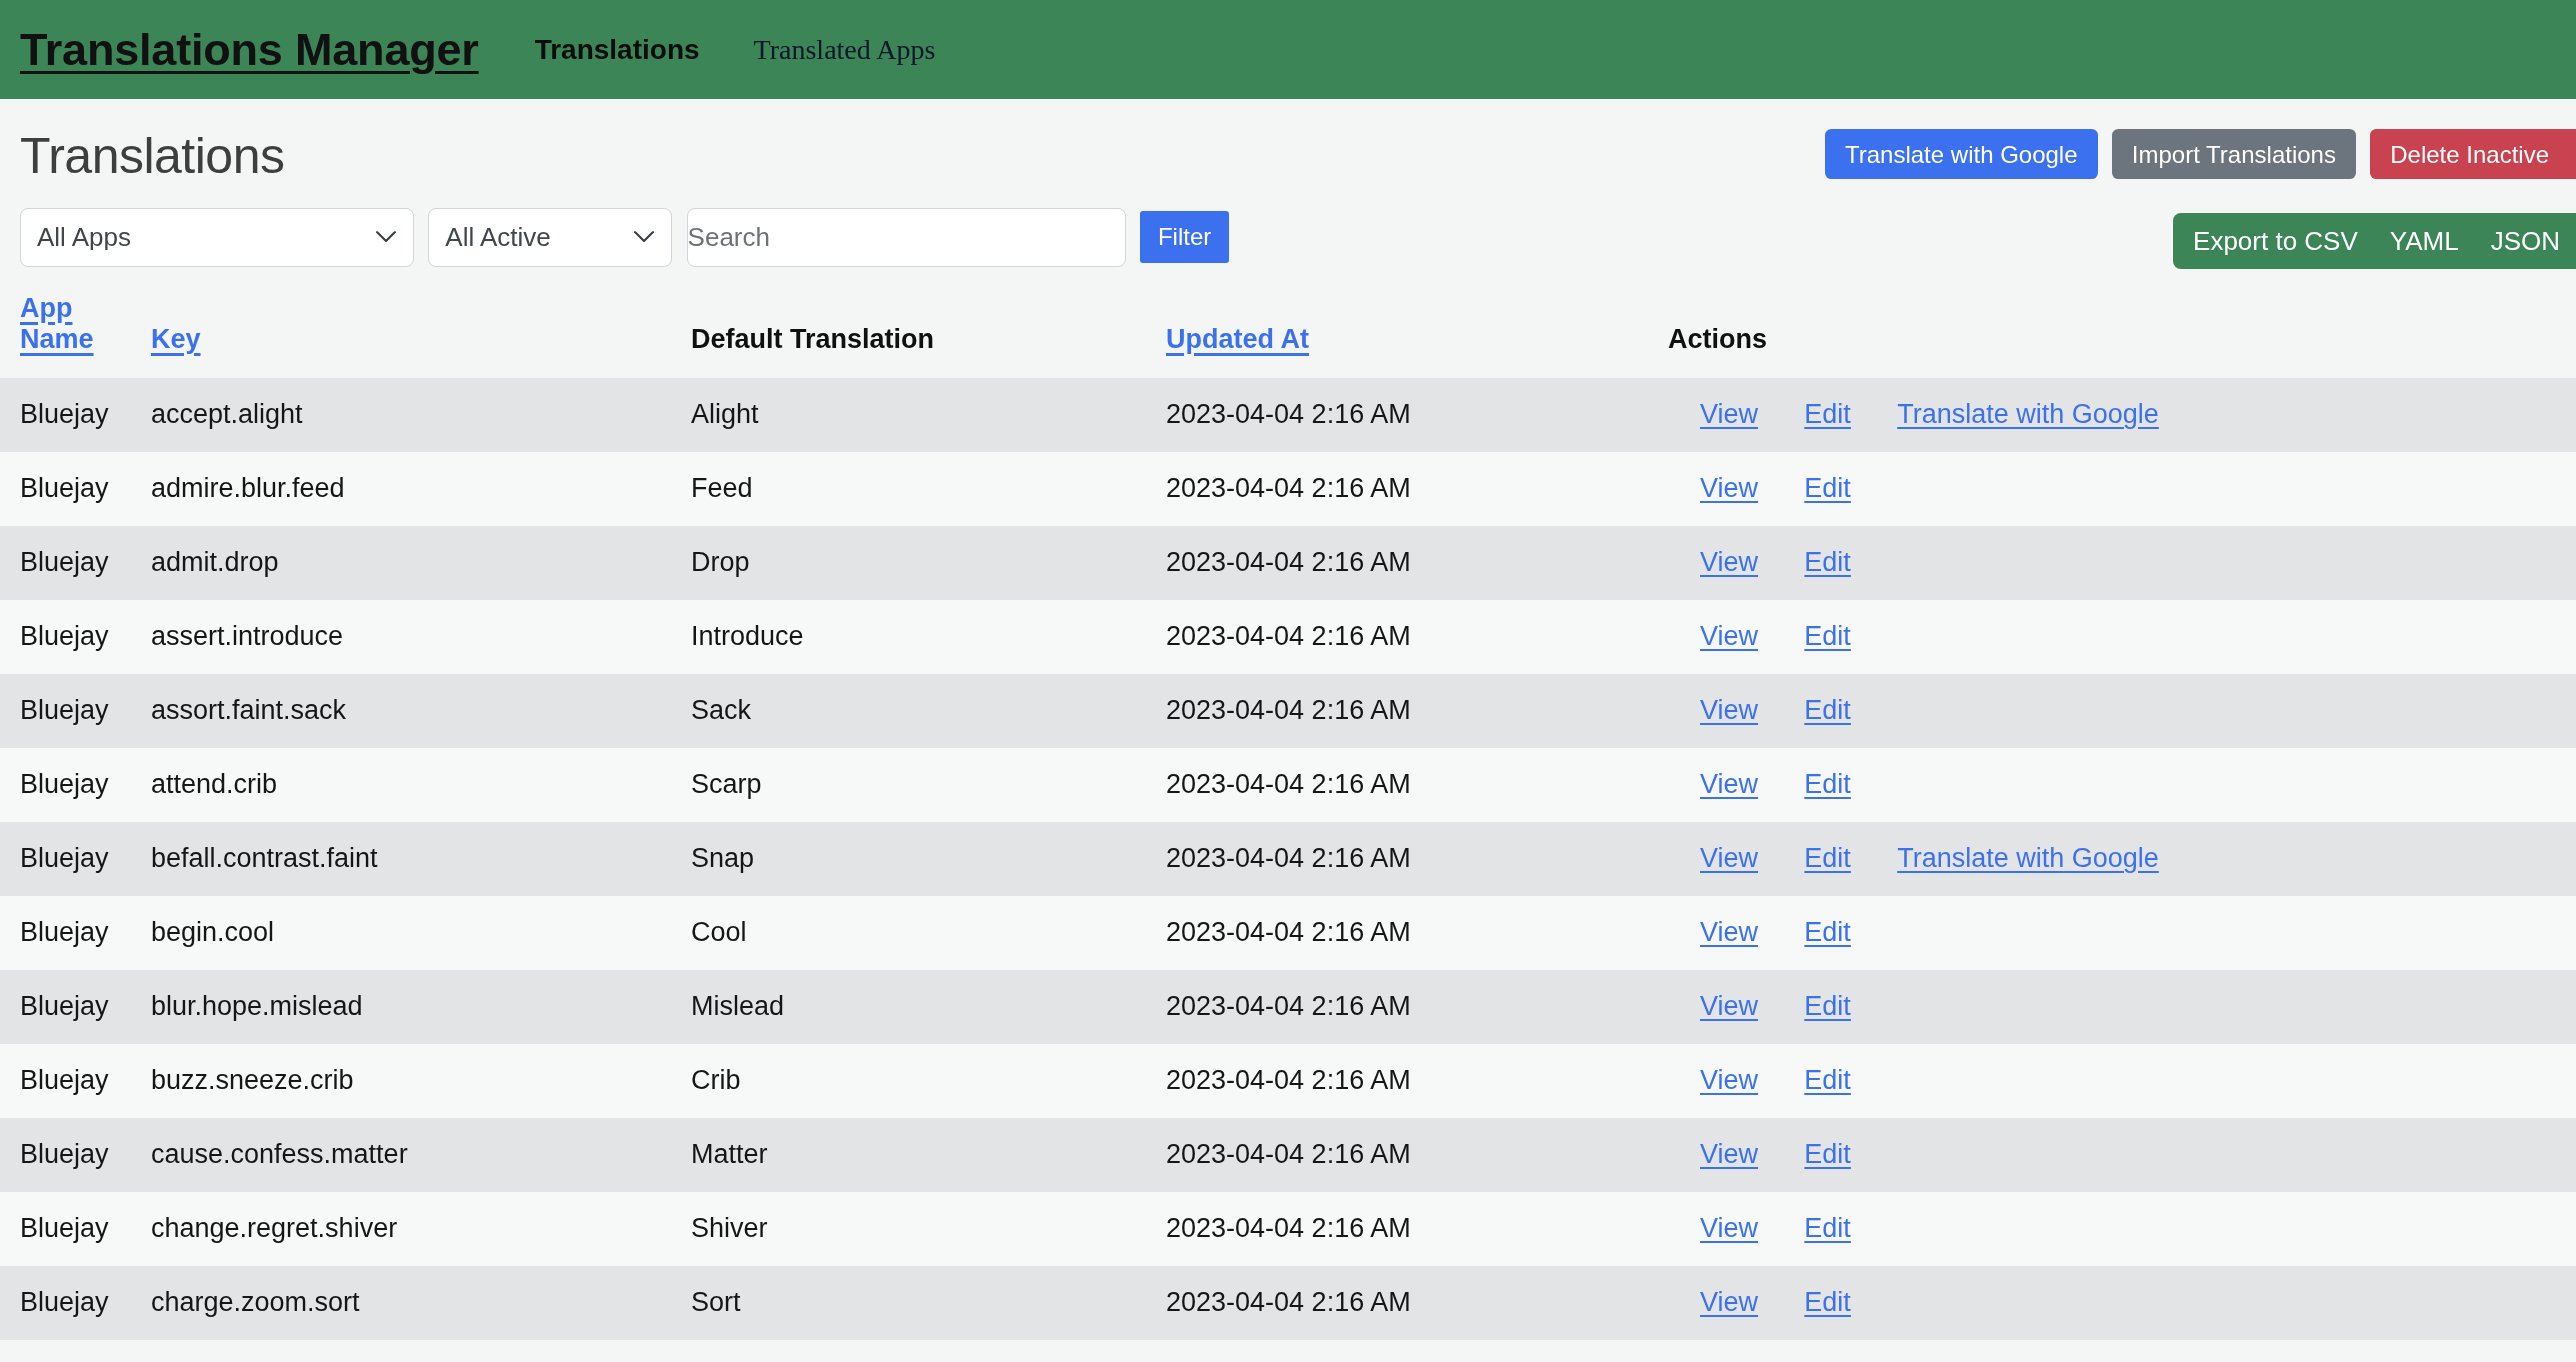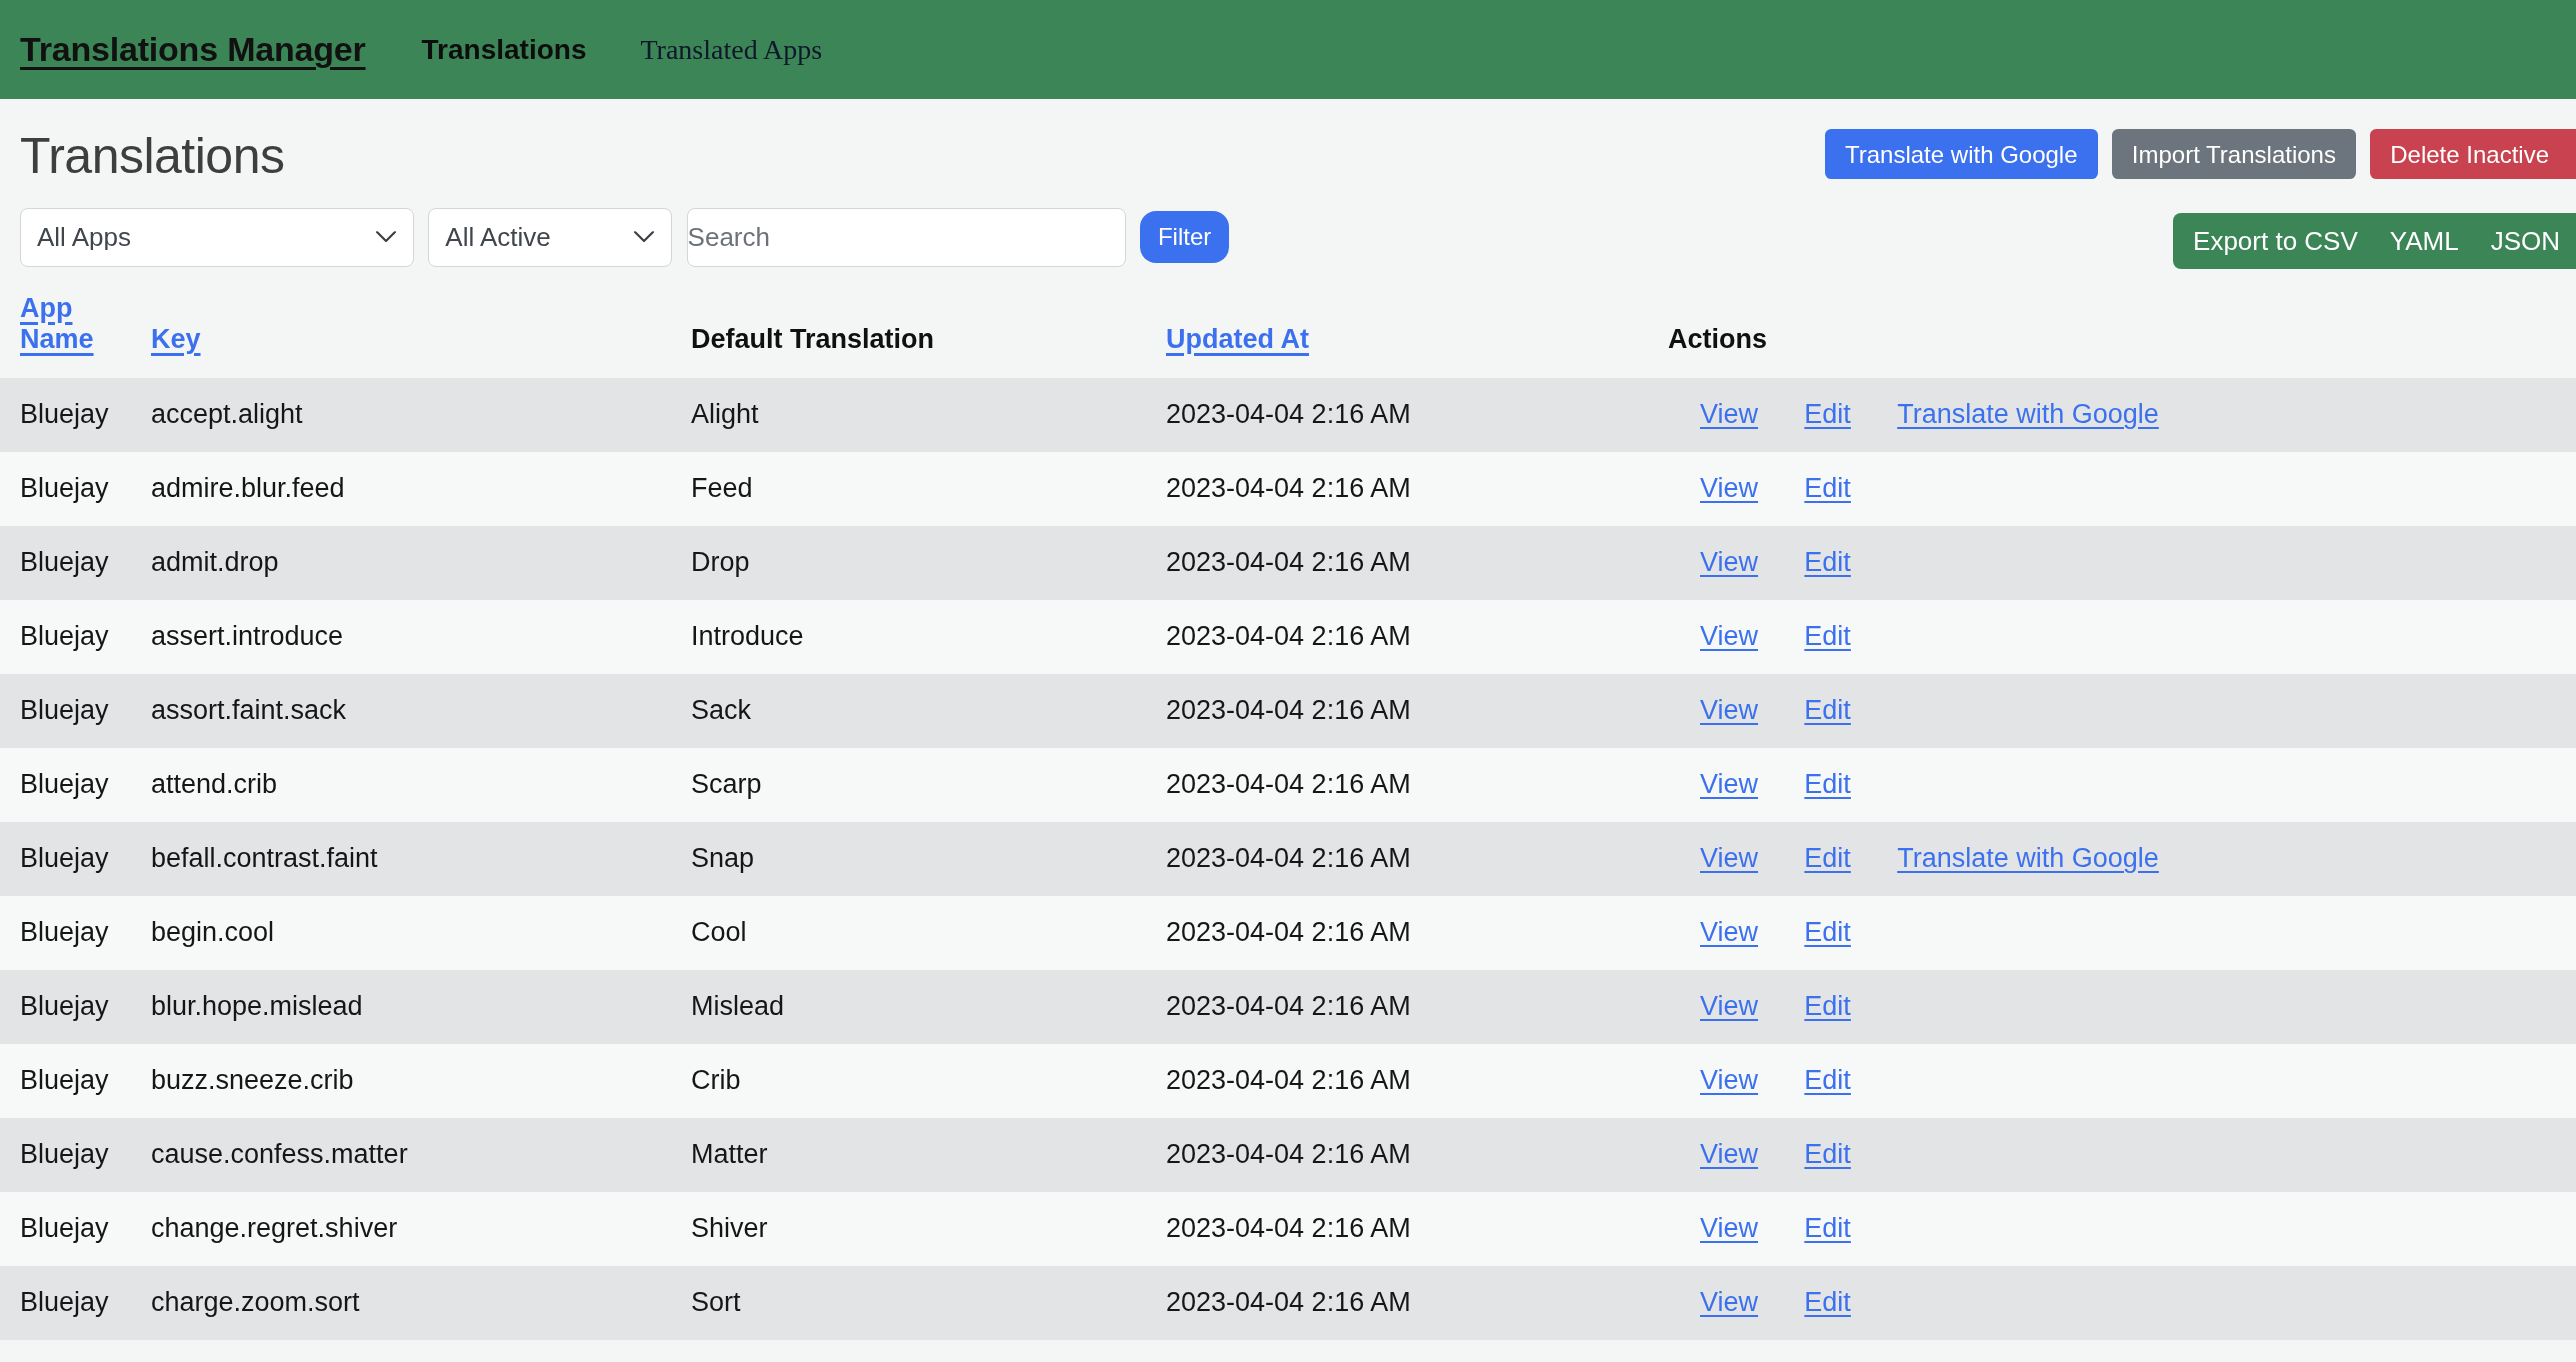--- a/index.html
+++ b/index.html
@@ -17,21 +17,21 @@
   
   .navbar {
     height: 99px;
     background: #3C8557;
     display: flex;
     align-items: center;
     padding: 0 20px;
     gap: 0;
   }
   .brand {
-    font-size: 34px;
+    font-size: 45px;
     font-weight: bold;
     color: #111111;
     text-decoration: underline;
     text-underline-offset: 6.3px;
     text-decoration-thickness: 2.7px;
     letter-spacing: -0.2px;
     white-space: nowrap;
   }
   .nav-links {
     display: flex;
@@ -134,21 +134,21 @@
     font-family: "Liberation Sans", sans-serif;
     color: #40464C;
     padding: 0 0;
     outline: none;
   }
   .search-input::placeholder { color: #6C7278; opacity: 1; }
   .btn-filter {
     background: #3B71EE;
     color: #FFFFFF;
     border: none;
-    border-radius: 16px;
+    border-radius: 3px;
     font-size: 24px;
     font-family: "Liberation Sans", sans-serif;
     padding: 11.7px 18px;
     height: 52px;
     cursor: pointer;
     line-height: 1;
   }
   .export-group {
     position: absolute;
     right: 0px;

